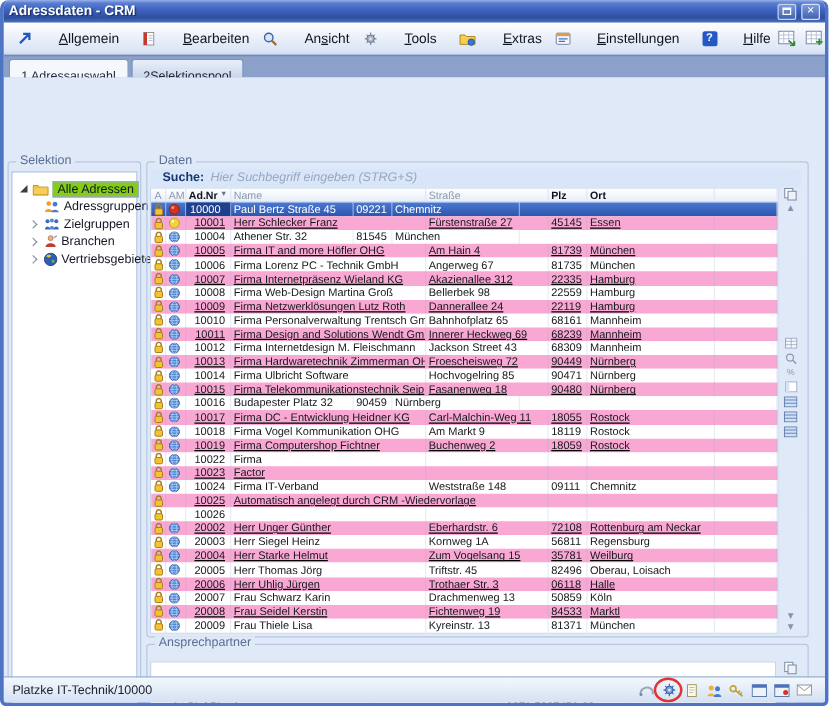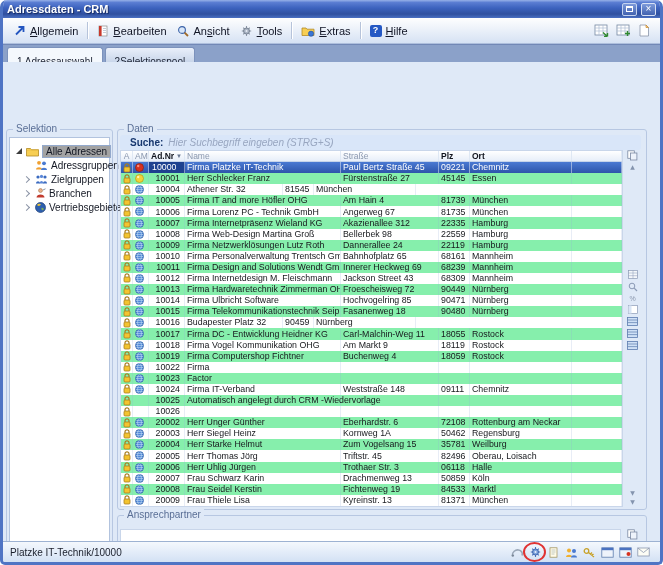--- a/index.html
+++ b/index.html
@@ -18,21 +18,21 @@
   .win-buttons{margin-left:auto;display:flex;gap:4px;align-items:center;}
   .winbtn{width:15px;height:13px;border:1px solid #c4d3ef;border-radius:2px;color:#fff;
     background:linear-gradient(#7d9ada,#42straight62b0);background:linear-gradient(#7d9ada,#4262b0);
     display:flex;align-items:center;justify-content:center;font-size:10px;line-height:1;cursor:default;}
   .winbtn.close{border-color:#d7e0f4;}
   .restore-glyph{width:7px;height:6px;border:1px solid #fff;border-top-width:2px;display:block;}
 
   
   .menubar{position:absolute;top:18px;left:0;right:0;height:26px;display:flex;align-items:center;
     background:linear-gradient(#fefefe,#d6e2f4);border-bottom:1px solid #aebfdd;padding:0 5px;}
-  .menu-item{display:flex;align-items:flex-end;gap:4px;padding:3px 5px;font-size:11px;color:#101424;white-space:nowrap;}
+  .menu-item{display:flex;align-items:flex-end;gap:21px;padding:3px 5px;font-size:11px;color:#101424;white-space:nowrap;}
   .msep{width:1px;height:17px;background:#b6c3da;box-shadow:1px 0 0 #fff;margin:0 4px;}
   .mright{margin-left:auto;display:flex;gap:7px;align-items:center;padding-right:5px;}
   .tbtn{display:flex;align-items:center;justify-content:center;}
   .ic{display:inline-flex;align-items:center;justify-content:center;line-height:0;}
   .hq{display:inline-flex;width:12px;height:12px;background:#2458c4;color:#fff;font-size:9px;font-weight:bold;
     align-items:center;justify-content:center;border-radius:2px;line-height:1;}
 
   
   .tabstrip{position:absolute;top:44px;left:0;right:0;height:18px;background:#8ba1c9;border-top:1px solid #7288b6;
     display:flex;align-items:stretch;padding:2px 0 0 4px;gap:2px;}
@@ -49,21 +49,21 @@
   #gb-daten{left:114px;top:67px;width:530px;height:381px;}
   #gb-ansprech{left:114px;top:453px;width:530px;height:83px;}
 
   
   .tree{position:absolute;left:2px;right:2px;top:7px;bottom:2px;background:#fff;border:1px solid #b2c3de;padding-top:6px;}
   .titem{display:flex;align-items:center;height:14px;font-size:10px;color:#141824;gap:3px;padding-left:4px;white-space:nowrap;}
   .titem.child{padding-left:13px;}
   .arrow-slot{width:9px;display:flex;justify-content:center;align-items:center;flex:0 0 9px;}
   .arr-exp{width:0;height:0;border-bottom:6px solid #3c3c3c;border-left:6px solid transparent;}
   .arr-col{width:5px;height:5px;border-top:1.2px solid #8a93a5;border-right:1.2px solid #8a93a5;transform:rotate(45deg);margin-left:-2px;}
-  .sel-label{border:1px solid #93a9cc;padding:0 3px;background:#a3a3a3;}
+  .sel-label{border:1px solid #93a9cc;padding:0 3px;background:#84cc16;}
 
   
   .searchbar{position:absolute;left:2px;top:5px;width:521px;height:15px;background:#d9e6f9;border-radius:3px;
     display:flex;align-items:center;gap:5px;padding:0 5px;font-size:10px;}
   .search-label{font-weight:bold;color:#17376e;}
   .search-input{flex:1;border:none;background:transparent;font-style:italic;font-size:10px;color:#222;outline:none;
     font-family:"Liberation Sans", sans-serif;padding:0;}
   .search-input::placeholder{color:#98a6c0;opacity:1;}
 
   
@@ -77,21 +77,21 @@
   .col-a{width:12px;flex:0 0 12px;justify-content:center;}
   .col-am{width:16px;flex:0 0 16px;}
   .col-nr{width:36px;flex:0 0 36px;}
   .col-name{width:156px;flex:0 0 156px;}
   .col-strasse{width:98px;flex:0 0 98px;}
   .col-plz{width:31px;flex:0 0 31px;}
   .col-ort{width:102px;flex:0 0 102px;}
   .col-fill{flex:1 1 auto;}
   .dt-body{display:flex;flex-direction:column;flex:1 1 auto;}
   .trow{display:flex;flex:1 1 0;min-height:0;background:#fff;}
-  .trow.alt{background:#86efac;}
+  .trow.alt{background:#f9a8d4;text-decoration:underline;}
   .trow.sel{background:linear-gradient(#4a79d2,#2d55ab);}
   .tc{font-size:8.8px;display:flex;align-items:center;padding:0 2px;border-right:1px solid rgba(150,175,215,.22);
     white-space:nowrap;overflow:hidden;color:#16181c;line-height:1;}
   .trow.sel .tc{color:#fff;border-right-color:rgba(255,255,255,.45);}
   .tc.num{justify-content:flex-end;padding-right:4px;}
   .trow.sel .tc.selnr{justify-content:flex-start;background:#1e418f;padding-left:3px;}
 
   
   .vstrip{position:absolute;right:5px;top:20px;bottom:2px;width:17px;display:flex;flex-direction:column;align-items:center;}
   .vstrip .sec{display:flex;flex-direction:column;align-items:center;gap:3px;}
@@ -182,20 +182,30 @@
       <div class="msep"></div>
       <div class="menu-item">
         <span class="ic">
           <svg width="14" height="12" viewBox="0 0 14 12">
             <path d="M1 3 H5 L6 4.2 H13 V10.5 H1 Z" fill="#f7ce53" stroke="#b28a24" stroke-width="0.8"></path>
             <circle cx="10" cy="8.7" r="2.6" fill="#3a76d4" stroke="#1d4fa0" stroke-width="0.6"></circle>
           </svg>
         </span>
         <span><u>E</u>xtras</span>
       </div>
+      <div class="menu-item">
+        <span class="ic">
+          <svg width="13" height="12" viewBox="0 0 13 12">
+            <rect x="1" y="1.5" width="11" height="9" rx="1" fill="#f2f6fc" stroke="#7a88a0" stroke-width="0.8"></rect>
+            <rect x="1" y="1.5" width="11" height="2.4" fill="#e89b3c"></rect>
+            <path d="M3 6 H10 M3 8 H8" stroke="#4a72c0" stroke-width="1"></path>
+          </svg>
+        </span>
+        <span><u>E</u>instellungen</span>
+      </div>
       <div class="msep"></div>
       <div class="menu-item">
         <span class="ic">
           <span class="hq">?</span>
         </span>
         <span><u>H</u>ilfe</span>
       </div>
       <div class="mright">
         <div class="tbtn">
           <svg width="15" height="13" viewBox="0 0 15 13">
@@ -344,21 +354,20 @@
               </div>
               <div class="tc col-am">
                 <span class="ic">
                   <svg width="9" height="9" viewBox="0 0 9 9">
                     <circle cx="4.5" cy="4.5" r="4" fill="#d63220" stroke="#8f1d10" stroke-width="0.7"></circle>
                     <circle cx="3.2" cy="3" r="1.2" fill="#ff9d8f" opacity="0.85"></circle>
                   </svg>
                 </span>
               </div>
               <div class="tc col-nr selnr">10000</div>
-              <div class="tc col-name">Firma Platzke IT-Technik</div>
               <div class="tc col-strasse">Paul Bertz Straße 45</div>
               <div class="tc col-plz">09221</div>
               <div class="tc col-ort">Chemnitz</div>
               <div class="tc col-fill"></div>
             </div>
             <div class="trow alt">
               <div class="tc col-a">
                 <span class="ic">
                   <svg width="8" height="10" viewBox="0 0 8 10">
                     <path d="M2 4.2 V2.8 A2 2 0 0 1 6 2.8 V4.2" fill="none" stroke="#a87d1e" stroke-width="1.2"></path>
@@ -767,21 +776,21 @@
                 <span class="ic">
                   <svg width="9" height="9" viewBox="0 0 9 9">
                     <circle cx="4.5" cy="4.5" r="4" fill="#4e86d8" stroke="#2c5a9e" stroke-width="0.7"></circle>
                     <ellipse cx="4.5" cy="4.5" rx="2" ry="4" fill="none" stroke="#bcd6f2" stroke-width="0.6"></ellipse>
                     <path d="M0.8 4.5 H8.2 M1.4 2.5 H7.6 M1.4 6.5 H7.6" stroke="#bcd6f2" stroke-width="0.6" fill="none"></path>
                   </svg>
                 </span>
               </div>
               <div class="tc col-nr num">10019</div>
               <div class="tc col-name">Firma Computershop Fichtner</div>
-              <div class="tc col-strasse">Buchenweg 4</div>
+              <div class="tc col-strasse">Buchenweg 2</div>
               <div class="tc col-plz">18059</div>
               <div class="tc col-ort">Rostock</div>
               <div class="tc col-fill"></div>
             </div>
             <div class="trow">
               <div class="tc col-a">
                 <span class="ic">
                   <svg width="8" height="10" viewBox="0 0 8 10">
                     <path d="M2 4.2 V2.8 A2 2 0 0 1 6 2.8 V4.2" fill="none" stroke="#a87d1e" stroke-width="1.2"></path>
                     <rect x="1" y="4" width="6" height="5" rx="1" fill="#f3c430" stroke="#a87d1e" stroke-width="0.8"></rect>
@@ -927,21 +936,21 @@
                   <svg width="9" height="9" viewBox="0 0 9 9">
                     <circle cx="4.5" cy="4.5" r="4" fill="#4e86d8" stroke="#2c5a9e" stroke-width="0.7"></circle>
                     <ellipse cx="4.5" cy="4.5" rx="2" ry="4" fill="none" stroke="#bcd6f2" stroke-width="0.6"></ellipse>
                     <path d="M0.8 4.5 H8.2 M1.4 2.5 H7.6 M1.4 6.5 H7.6" stroke="#bcd6f2" stroke-width="0.6" fill="none"></path>
                   </svg>
                 </span>
               </div>
               <div class="tc col-nr num">20003</div>
               <div class="tc col-name">Herr Siegel Heinz</div>
               <div class="tc col-strasse">Kornweg 1A</div>
-              <div class="tc col-plz">50462</div>
+              <div class="tc col-plz">56811</div>
               <div class="tc col-ort">Regensburg</div>
               <div class="tc col-fill"></div>
             </div>
             <div class="trow alt">
               <div class="tc col-a">
                 <span class="ic">
                   <svg width="8" height="10" viewBox="0 0 8 10">
                     <path d="M2 4.2 V2.8 A2 2 0 0 1 6 2.8 V4.2" fill="none" stroke="#a87d1e" stroke-width="1.2"></path>
                     <rect x="1" y="4" width="6" height="5" rx="1" fill="#f3c430" stroke="#a87d1e" stroke-width="0.8"></rect>
                   </svg>

